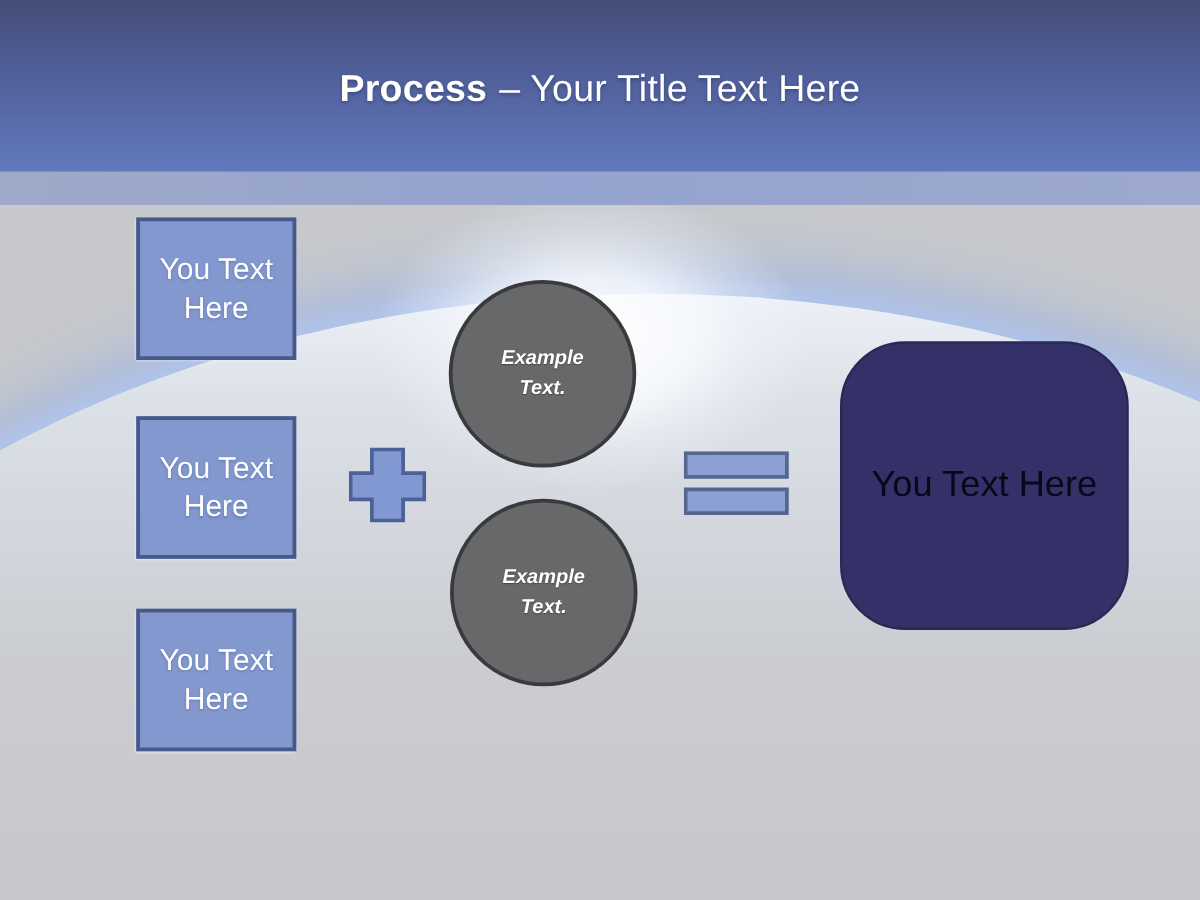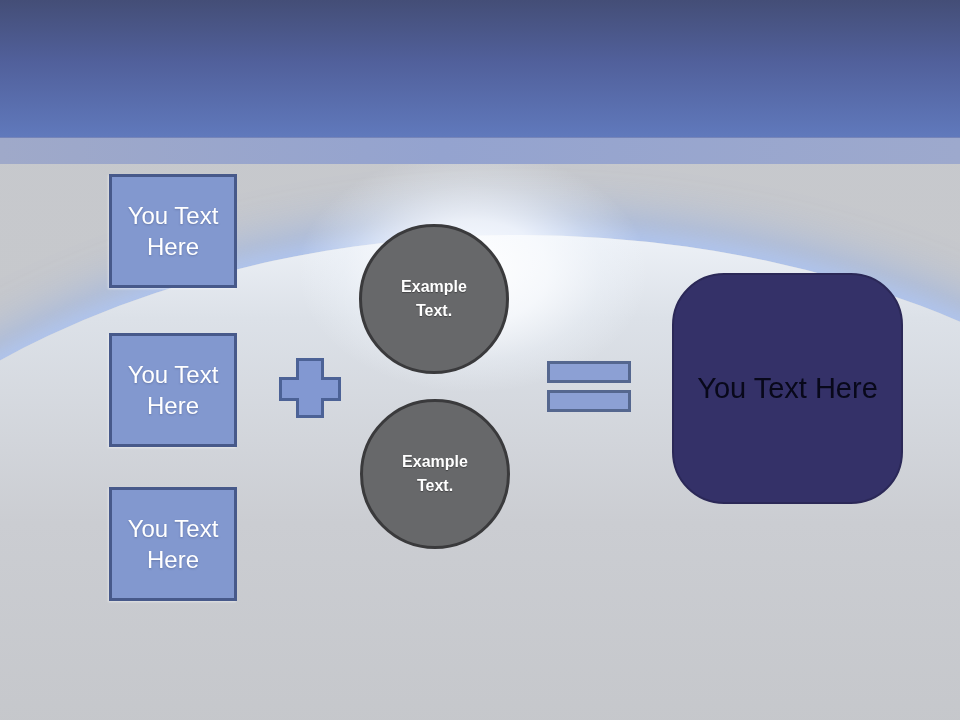--- a/index.html
+++ b/index.html
@@ -63,21 +63,21 @@
   .note-box.b3 { top:487px; }
   .note-box .wrap { width:100px; }
 
   .op { position:absolute; z-index:5; }
   .op-plus   { left:279px; top:358px; }
   .op-equals { left:547px; top:361px; }
 
   .circle {
     position:absolute; width:144px; height:144px; border-radius:50%;
     background:#67686A; border:3px solid #3A3A3C;
-    color:#FFFFFF; font-weight:bold; 
+    color:#FFFFFF; font-weight:bold; font-style:italic;
     font-size:16px; line-height:24px;
     display:flex; align-items:center; justify-content:center; text-align:center;
     text-shadow:0 1px 1px rgba(0,0,0,0.35);
     z-index:5;
   }
   .circle.c1 { left:359px; top:224px; }
   .circle.c2 { left:360px; top:399px; }
   .circle .wrap { width:86px; }
 
   .result-box {
@@ -91,20 +91,23 @@
 </head>
 <body>
 
 <div class="slide">
 
   <div class="earth"></div>
   <div class="glow"></div>
 
   <div class="header"></div>
   <div class="band"></div>
+  <div class="title">
+    <span class="t-bold">Process</span><span class="t-rest">– Your Title Text Here</span>
+  </div>
 
   <div class="note-box b1 shape">
     <div class="wrap">You Text Here</div>
   </div>
   <div class="note-box b2 shape">
     <div class="wrap">You Text Here</div>
   </div>
   <div class="note-box b3 shape">
     <div class="wrap">You Text Here</div>
   </div>

